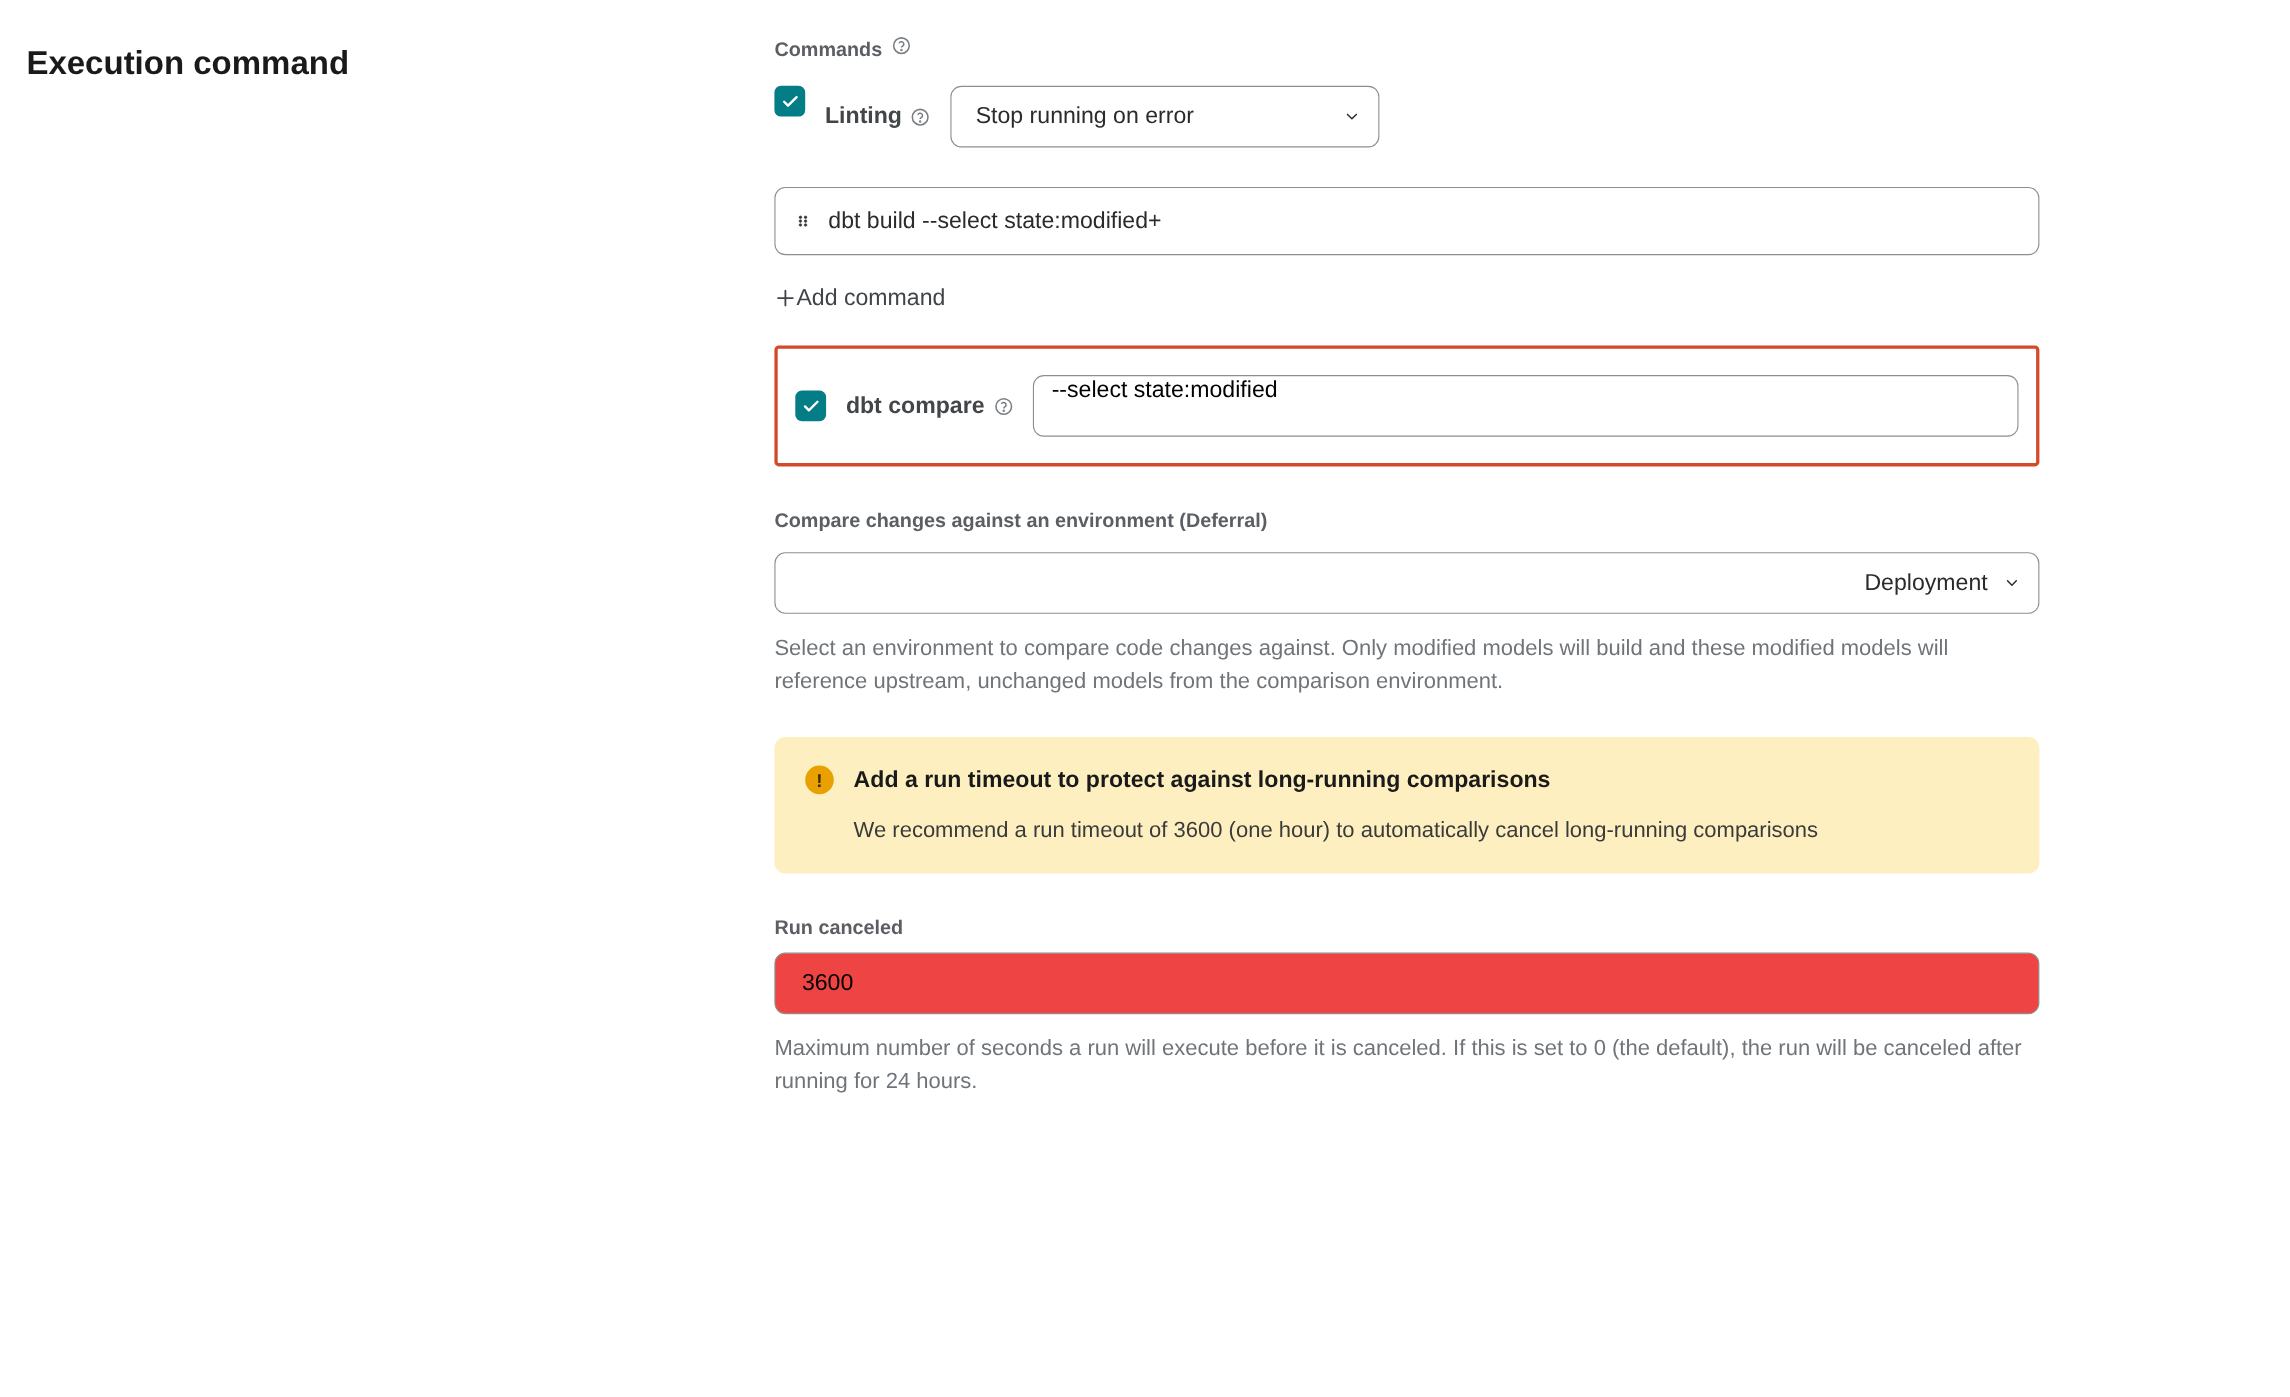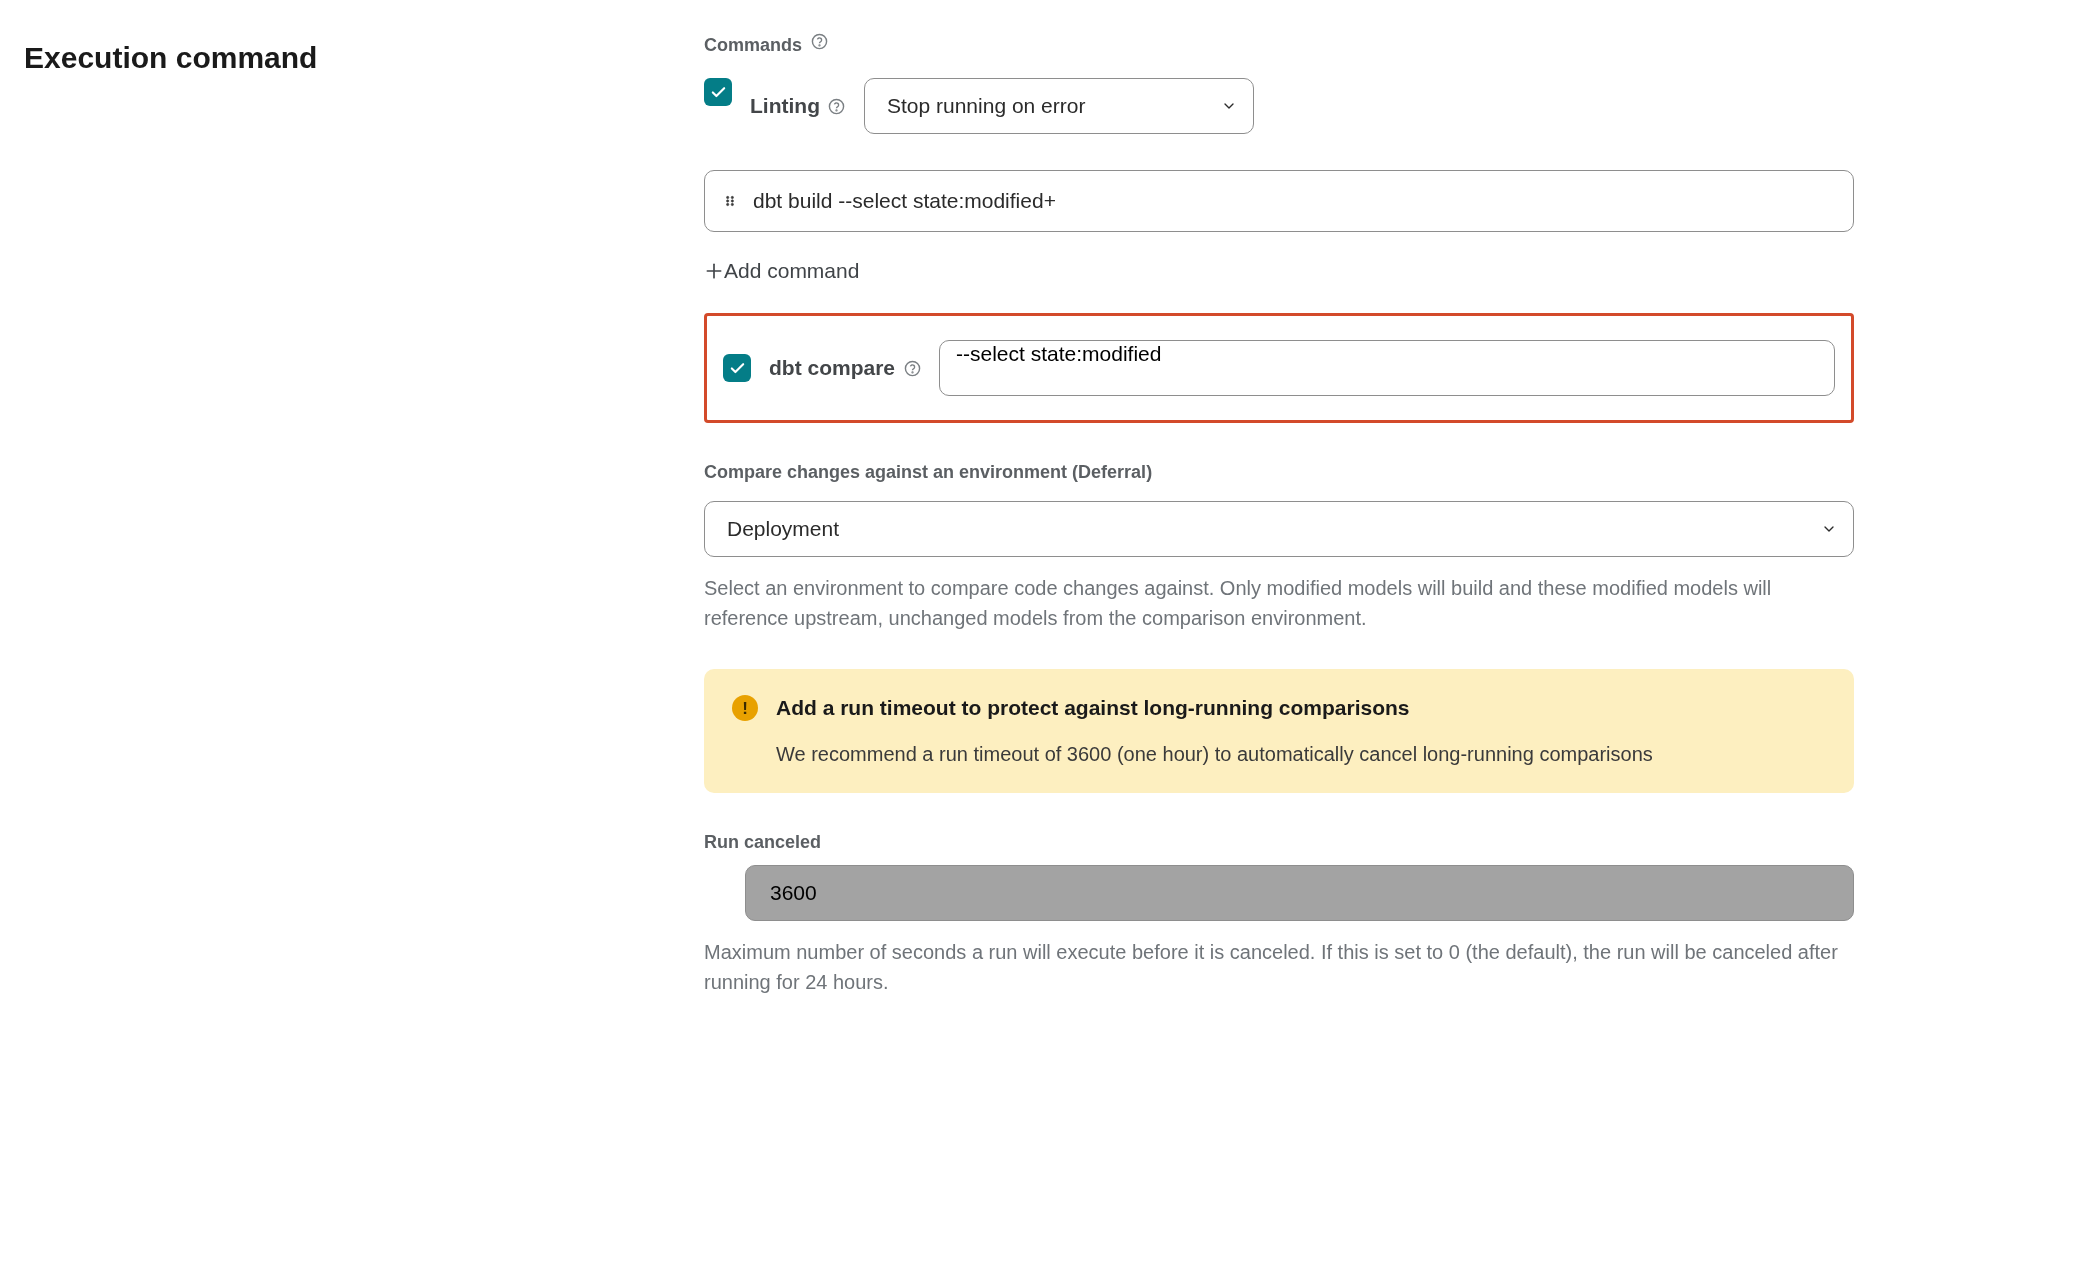--- a/index.html
+++ b/index.html
@@ -155,21 +155,21 @@
   }
   .compare-input input {
     border: none;
     outline: none;
     font-size: 21px;
     font-family: inherit;
     width: 100%;
     background: transparent;
   }
   .section-block { margin-top: 36px; }
-  .env-select { width: 100%; margin-top: 6px; }
+  .env-select { width: 100%; margin-top: 6px; justify-content: flex-end; }
   .hint-text {
     margin-top: 16px;
     color: #6f7479;
     font-size: 20px;
     line-height: 1.5;
   }
   .alert {
     margin-top: 36px;
     background: #fdefc0;
     border-radius: 10px;
@@ -205,22 +205,21 @@
     color: #3a3a3a;
   }
   .timeout-input {
     border: 1px solid #8e8e8e;
     border-radius: 10px;
     height: 56px;
     padding: 0 22px;
     display: flex;
     align-items: center;
     margin-top: 6px;
-    background: #a3a3a3;
-    margin-left: 41px;
+    background: #ef4444;
   }
   .timeout-input input {
     border: none;
     outline: none;
     font-size: 21px;
     font-family: inherit;
     width: 100%;
     background: transparent;
   }
 </style>

